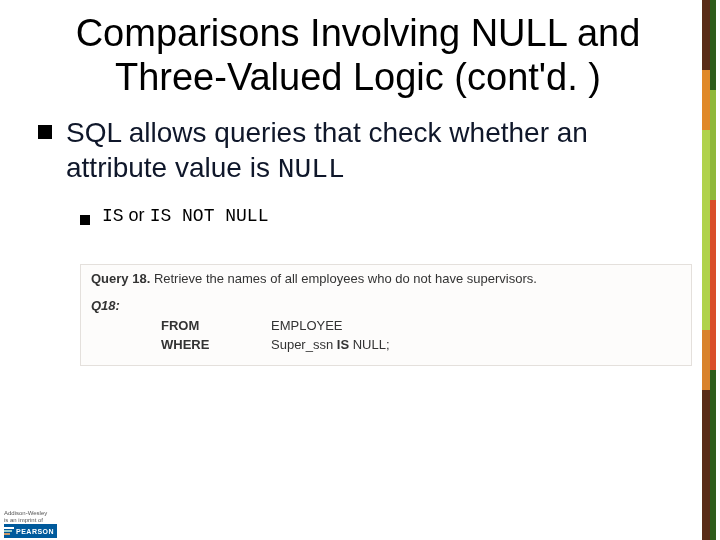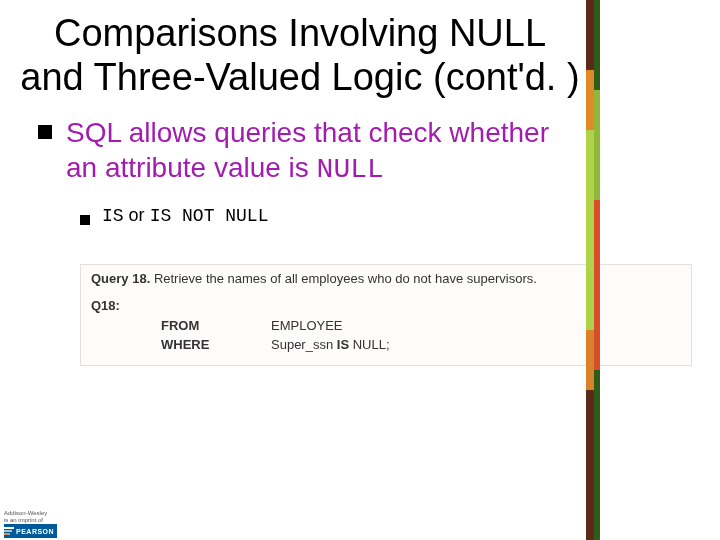--- a/index.html
+++ b/index.html
@@ -7,21 +7,21 @@
     padding: 0;
     width: 720px;
     height: 540px;
     background: #ffffff;
     font-family: Arial, Helvetica, sans-serif;
     overflow: hidden;
     position: relative;
   }
   .slide {
     position: relative;
-    width: 600px;
+    width: 716px;
     height: 540px;
     box-sizing: border-box;
   }
   .title {
     font-size: 38px;
     line-height: 1.15;
     text-align: center;
     padding: 12px 20px 8px 20px;
     color: #000;
     font-weight: 400;
@@ -39,21 +39,21 @@
     width: 14px;
     height: 14px;
     background: #000;
     margin-top: 10px;
     flex: 0 0 auto;
     margin-right: 14px;
   }
   .bullet-l1 .text {
     font-size: 28px;
     line-height: 1.25;
-    color: #a21caf;
+    color: #0f172a;
   }
   .bullet-l2 {
     display: flex;
     align-items: flex-start;
     margin-left: 50px;
     margin-top: 6px;
   }
   .bullet-l2 .marker {
     width: 10px;
     height: 10px;
@@ -83,21 +83,21 @@
     margin-bottom: 10px;
   }
   .example-header b { font-weight: 700; }
   .qrow {
     display: grid;
     grid-template-columns: 70px 110px 1fr;
     font-size: 13px;
     color: #333;
     line-height: 1.5;
   }
-  .qlabel { font-weight: 700; }
+  .qlabel { font-weight: 700; font-style: italic; }
   .qkw { font-weight: 700; }
   .footer {
     position: absolute;
     left: 0;
     right: 0;
     bottom: 0;
     height: 32px;
     display: flex;
     align-items: center;
   }

